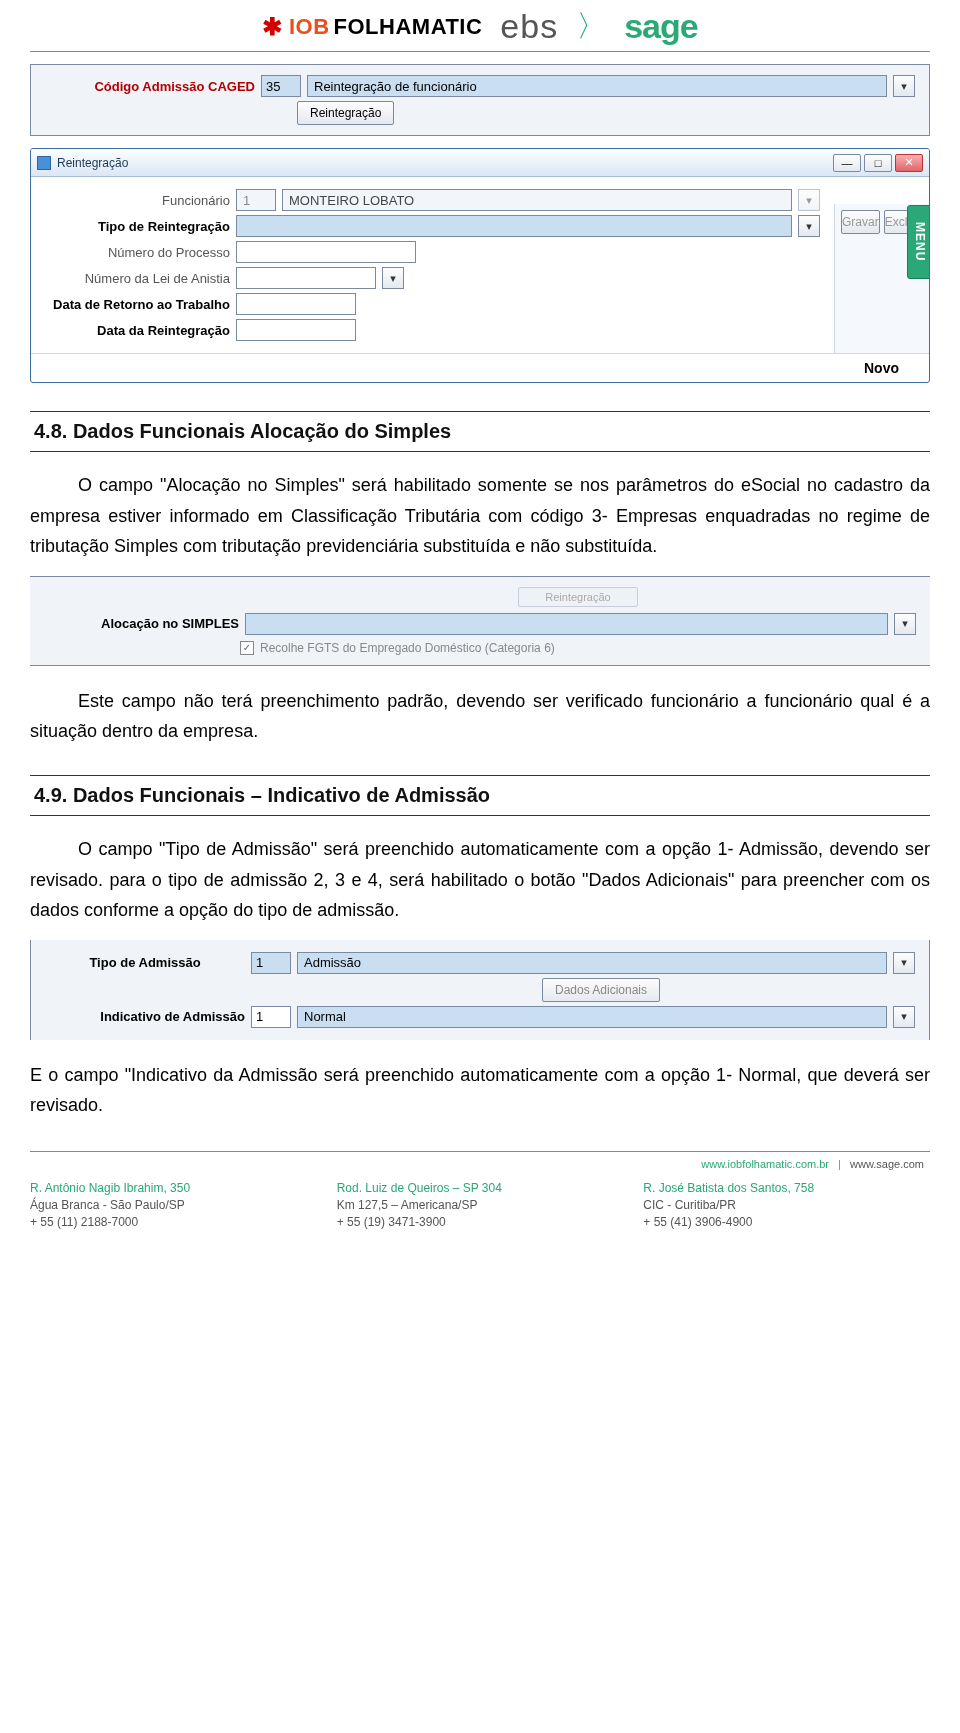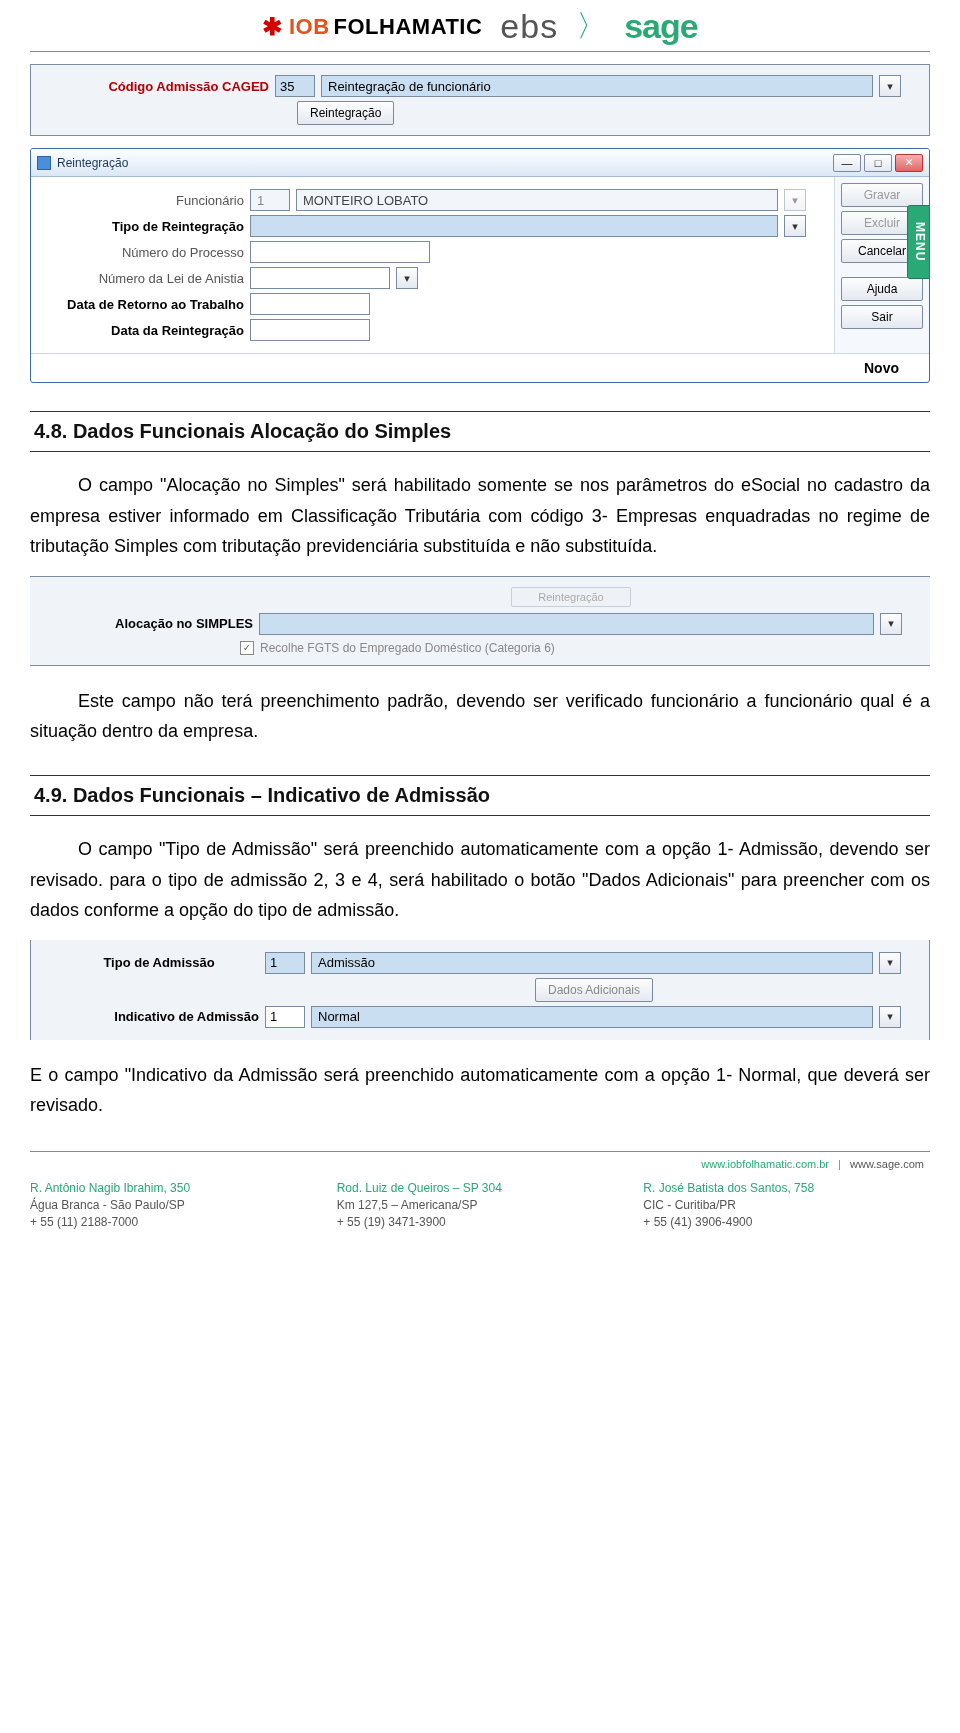--- a/index.html
+++ b/index.html
@@ -29,21 +29,21 @@
 
   
   .ui-box {
     border: 1px solid #7a8aa0;
     background: #f0f3f8;
     margin: 12px 0;
     font-family: Tahoma, Verdana, sans-serif;
     font-size: 13px;
   }
   .ui-inner { padding: 6px 10px; }
-  .row { display: flex; align-items: center; gap: 6px; margin: 4px 18px; }
+  .row { display: flex; align-items: center; gap: 6px; margin: 4px 4px; }
   .row label { text-align: right; }
   .lbl-w1 { width: 210px; }
   .lbl-w2 { width: 185px; }
   .lbl-red { color: #b30000; font-weight: 700; }
   .lbl-bold { font-weight: 700; color: #000; }
   .lbl-gray { color: #555; }
   .input-small {
     width: 40px; height: 22px;
     border: 1px solid #7a8aa0;
     background: #c9def0;
@@ -106,23 +106,24 @@
     width: 28px; height: 18px; border: 1px solid #7a8aa0;
     background: linear-gradient(#fdfdfd,#e4e9f0);
     display: flex; align-items: center; justify-content: center;
     font-size: 11px; border-radius: 2px; cursor: pointer;
   }
   .winbtn.close { background: linear-gradient(#f9b0b0,#e06666); border-color:#b33; color:#fff; }
   .win-body { display: flex; }
   .win-form { flex: 1; padding: 8px 10px; }
   .win-side {
     width: 95px; padding: 6px;
-    display: flex; flex-direction: column; gap: 4px;
+    display: flex; gap: 4px;
     background: #f5f8fc;
     border-left: 1px solid #cfd9e6;
+    margin-top: 27px;
   }
   .side-btn {
     height: 24px; border: 1px solid #7a8aa0;
     background: linear-gradient(#fdfdfd,#e4e9f0);
     font-size: 12px; border-radius: 2px; cursor: pointer;
     display: flex; align-items: center; justify-content: center;
   }
   .side-btn.disabled { color: #999; }
   .novo-row {
     border-top: 1px solid #cfd9e6; padding: 6px; text-align: right;

